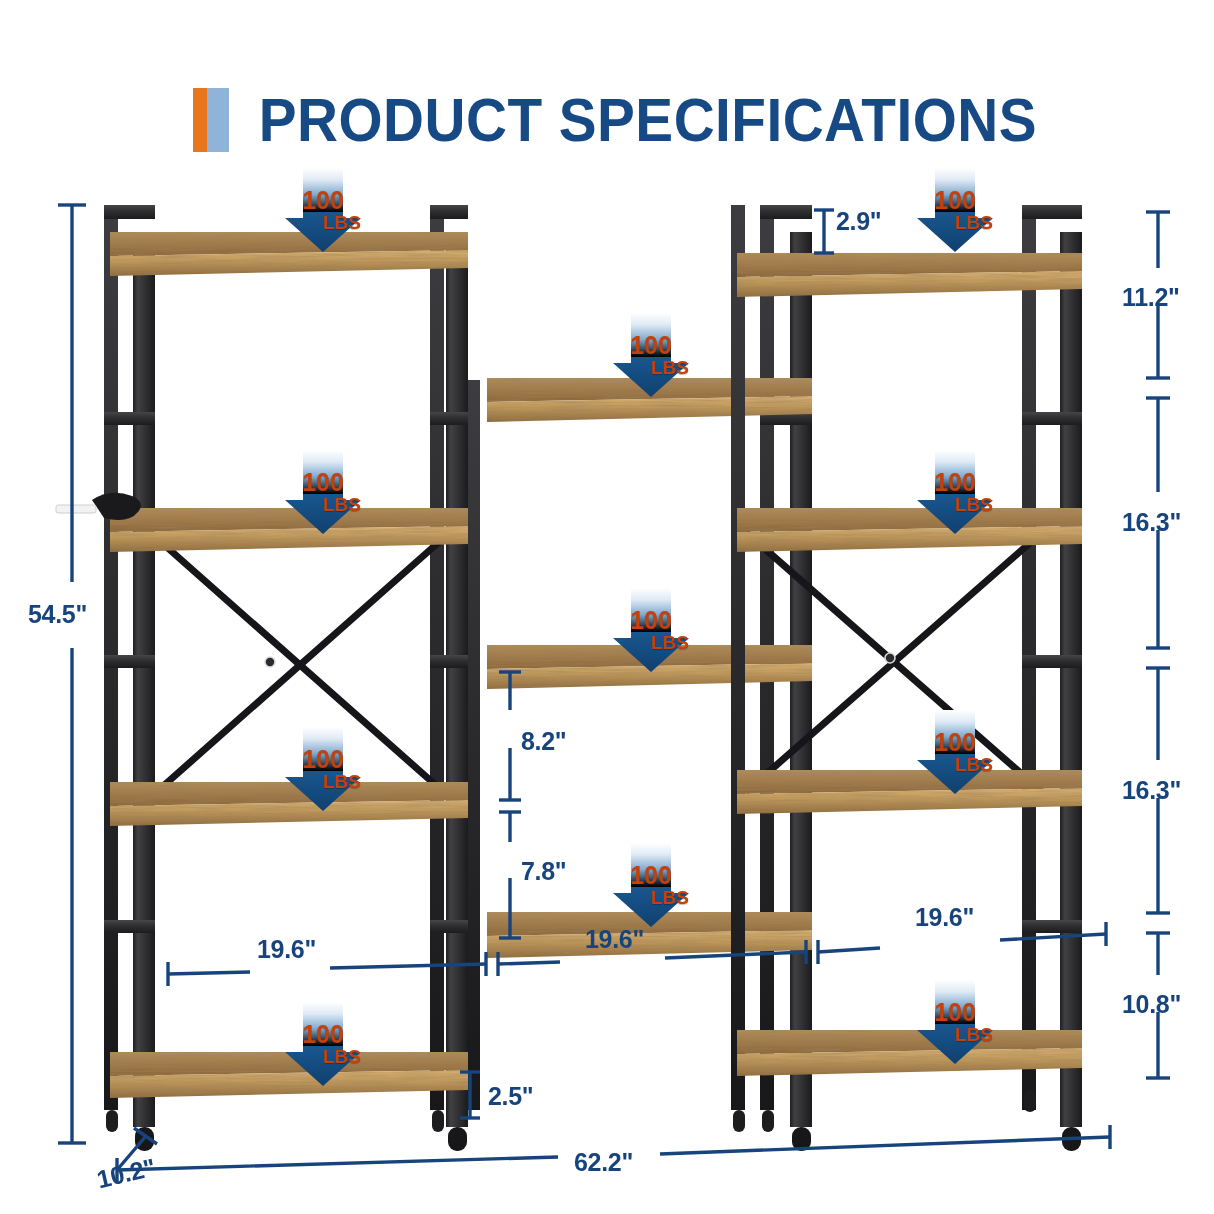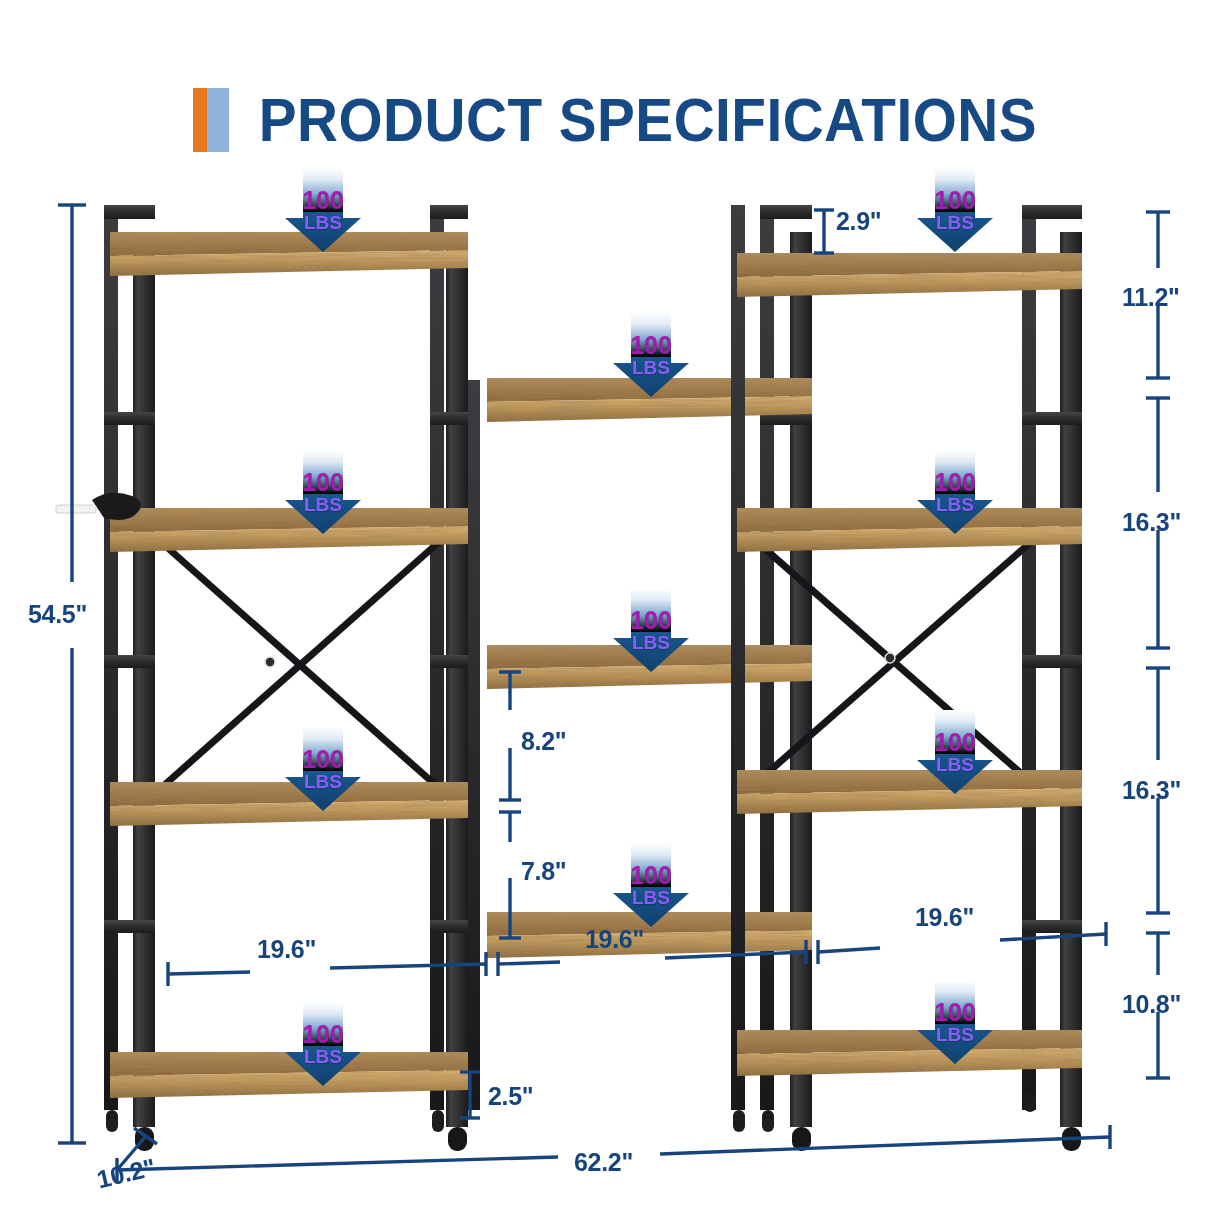--- a/index.html
+++ b/index.html
@@ -15,24 +15,24 @@
       line-height:78px;white-space:nowrap;
       transform:scaleX(0.93);transform-origin:left center;}
 
   
   #canvas{position:absolute;left:0;top:0;width:1214px;height:1214px;}
   #svg-scene{position:absolute;left:0;top:0;}
 
   
   .load-badge{position:absolute;width:76px;height:84px;}
   .load-badge .num{position:absolute;left:0;top:20px;width:76px;text-align:center;
-      color:#a21caf;font-size:25px;font-weight:bold;line-height:25px;
+      color:#c2410c;font-size:25px;font-weight:bold;line-height:25px;
       text-shadow:0 1px 1px rgba(0,0,0,.25);}
-  .load-badge .unit{position:absolute;left:0;top:45px;width:76px;text-align:center;
-      color:#8b5cf6;font-size:19px;font-weight:bold;line-height:19px;
+  .load-badge .unit{position:absolute;left:0;top:45px;width:76px;text-align:right;
+      color:#c2410c;font-size:19px;font-weight:bold;line-height:19px;
       text-shadow:0 1px 1px rgba(0,0,0,.25);}
 
   
   .dim-label{position:absolute;color:#17447c;font-size:25px;font-weight:bold;
       white-space:nowrap;letter-spacing:-0.3px;}
 </style>
 </head>
 <body>
 
 <div id="title-bar">

